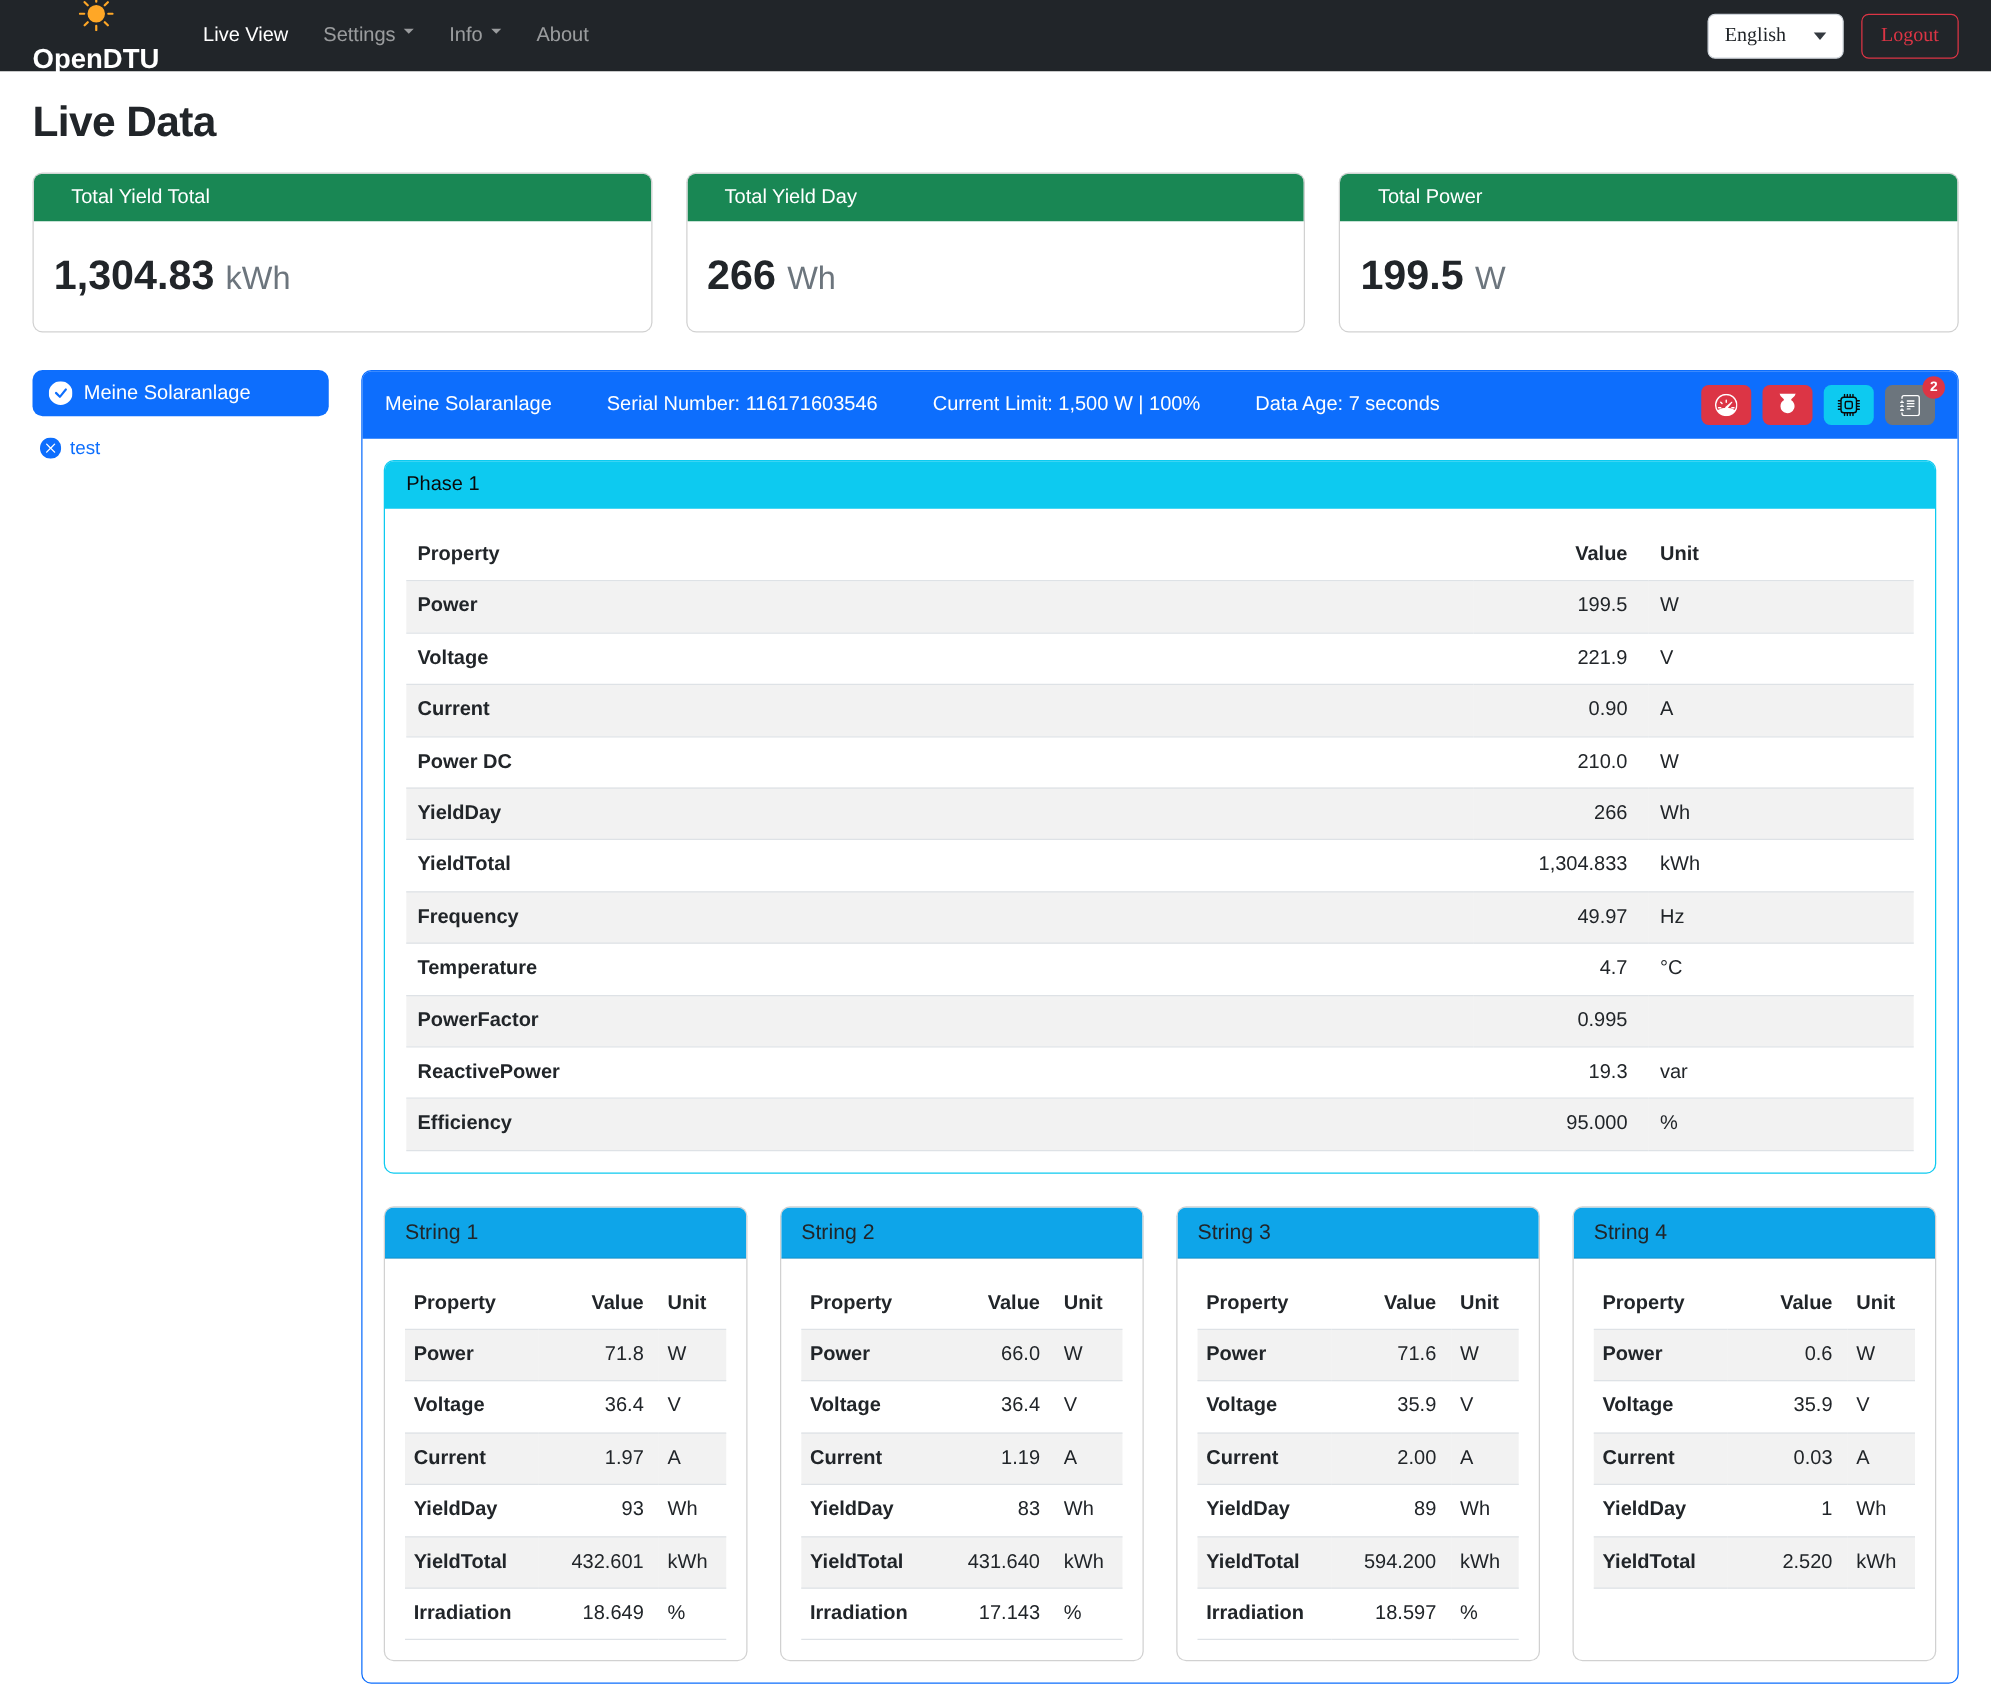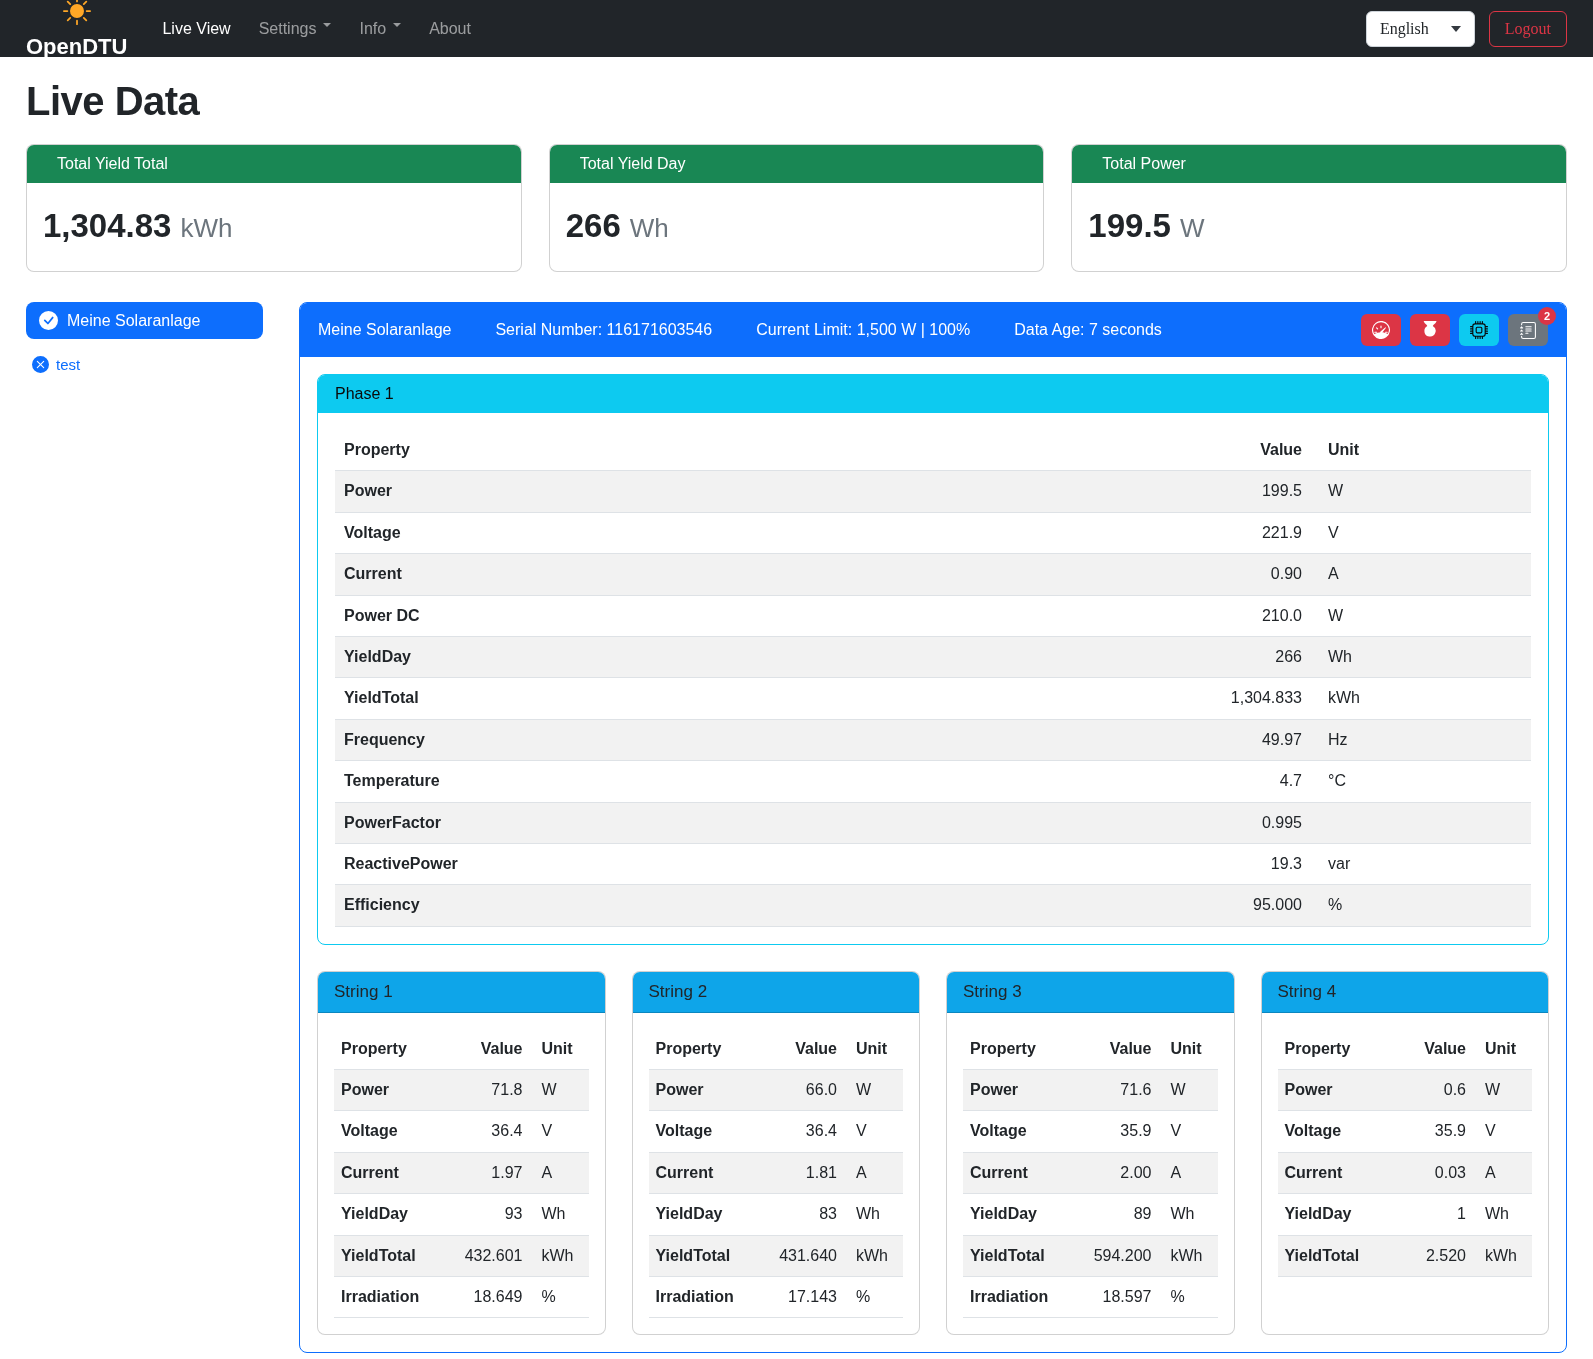--- a/index.html
+++ b/index.html
@@ -18,33 +18,33 @@
   .nav-link{color:rgba(255,255,255,.55);font-size:16px;padding:8px 13px;display:flex;align-items:flex-start;gap:7px;cursor:pointer;background:none;border:none;font-family:Liberation Sans, sans-serif;}
   .nav-link.active{color:#fff;}
   .caret{width:0;height:0;border-left:4px solid transparent;border-right:4px solid transparent;border-top:4px solid currentColor;margin-top:3px;}
   .nav-right{margin-left:auto;display:flex;align-items:center;gap:14px;font-family:Liberation Serif, serif;}
   .lang-select{background:#fff;color:#212529;border:1px solid #ced4da;border-radius:6px;padding:8px 13px;font-size:16px;display:flex;align-items:center;gap:22px;cursor:pointer;}
   .select-caret{width:0;height:0;border-left:5px solid transparent;border-right:5px solid transparent;border-top:6px solid #343a40;}
   .btn-logout{background:transparent;color:var(--danger);border:1px solid var(--danger);border-radius:6px;padding:8px 15px;font-size:16px;cursor:pointer;font-family:inherit;}
 
   
   .container{padding:0 26px 30px;}
-  .page-title{font-size:40px;font-weight:700;margin:22px 0 20px;letter-spacing:-.5px;}
+  .page-title{font-size:34px;font-weight:700;margin:22px 0 20px;letter-spacing:-.5px;}
 
   
   .summary-row{display:flex;gap:27px;}
   .card{background:#fff;border:1px solid var(--card-border);border-radius:8px;}
   .summary-card{flex:1;overflow:hidden;}
   .summary-card .card-header{background:var(--success);color:#fff;padding:10px 30px;font-size:16px;}
   .summary-card .card-body{padding:24px 16px 26px;text-align:left;}
   .summary-value{font-size:33px;font-weight:700;}
   .summary-unit{font-size:26px;color:var(--muted);margin-left:9px;font-weight:400;}
 
   
-  .main-row{display:flex;gap:36px;margin-top:30px;align-items:flex-start;}
+  .main-row{display:flex;gap:26px;margin-top:30px;align-items:flex-start;}
   .sidebar{width:237px;flex:none;}
   .inverter-btn{width:100%;background:var(--primary);color:#fff;border:none;border-radius:8px;padding:9px 13px;font-size:16px;display:flex;align-items:center;gap:9px;cursor:pointer;font-family:inherit;}
   .inverter-btn .icon{display:flex;color:#fff;}
   .test-link{display:flex;align-items:center;gap:7px;justify-content:center;margin-top:16px;color:var(--primary);font-size:15px;cursor:pointer;background:none;border:none;font-family:inherit;}
   .test-link .icon{display:flex;color:var(--primary);}
 
   
   .inverter-card{flex:1;border:1px solid var(--primary);border-radius:8px;}
   .inverter-header{background:var(--primary);color:#fff;padding:11px 18px;display:flex;align-items:center;gap:44px;border-radius:7px 7px 0 0;font-size:16px;}
   .inverter-header .hdr-item{white-space:nowrap;}
@@ -383,21 +383,21 @@
                     </tr>
 
                     <tr>
                       <td class="prop">Voltage</td>
                       <td class="val">36.4</td>
                       <td class="unit">V</td>
                     </tr>
 
                     <tr>
                       <td class="prop">Current</td>
-                      <td class="val">1.81</td>
+                      <td class="val">1.19</td>
                       <td class="unit">A</td>
                     </tr>
 
                     <tr>
                       <td class="prop">YieldDay</td>
                       <td class="val">83</td>
                       <td class="unit">Wh</td>
                     </tr>
 
                     <tr>

